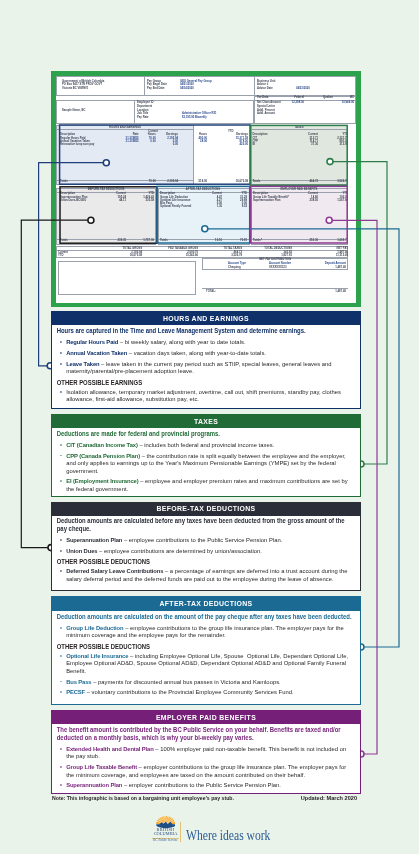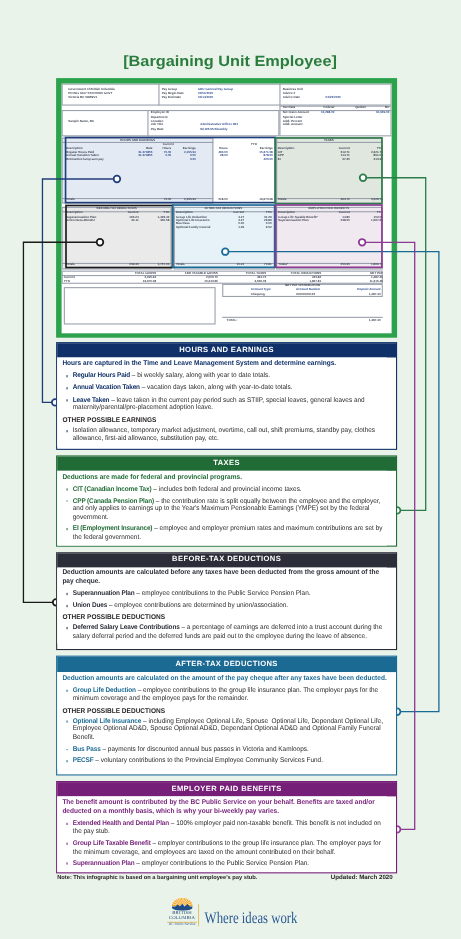--- a/index.html
+++ b/index.html
@@ -42,21 +42,20 @@
   .bctext .bl2{font-family:"Liberation Serif",serif;font-size:4.3px;line-height:4.4px;letter-spacing:0.1px;}
   .bctext .bgold{height:0.8px;background:#e2c275;margin:0.8px 0 0.6px 0;}
   .bctext .bl3{font-family:"Liberation Serif",serif;font-size:3.3px;line-height:3.6px;color:#37639b;}
   .wiw{position:absolute;left:185.5px;top:827px;font-family:"Liberation Serif",serif;font-size:14.6px;line-height:16px;color:#2a5a93;letter-spacing:0px;transform:scaleX(0.795);transform-origin:left center;white-space:nowrap;}
   .divider{position:absolute;left:180px;top:822px;width:1px;height:20px;background:#e2c275;}
 </style>
 </head>
 <body>
 
 <div id="page">
-  <div class="subtitle"><span>[Bargaining Unit Employee]</span></div>
 
   <div id="paystub">
       <div id="stub">
         <div class="bx" style="left: 0px; top: 0px; width: 300px; height: 20px;"></div>
         <div class="vl" style="left: 88.4px; top: 0px; height: 20px;"></div>
         <div class="vl" style="left: 198.2px; top: 0px; height: 20px;"></div>
         <div class="tt" style="left: 6px; top: 3.9px; font-weight: 700;">Government of British Columbia</div>
         <div class="tt" style="left: 6px; top: 7.35px; font-weight: 700;">PO Box 9417 STN PROV GOVT</div>
         <div class="tt" style="left: 6px; top: 10.8px; font-weight: 700;">Victoria BC V8W9V1</div>
         <div class="tt" style="left: 91px; top: 3.9px; font-weight: 700;">Pay Group</div>

